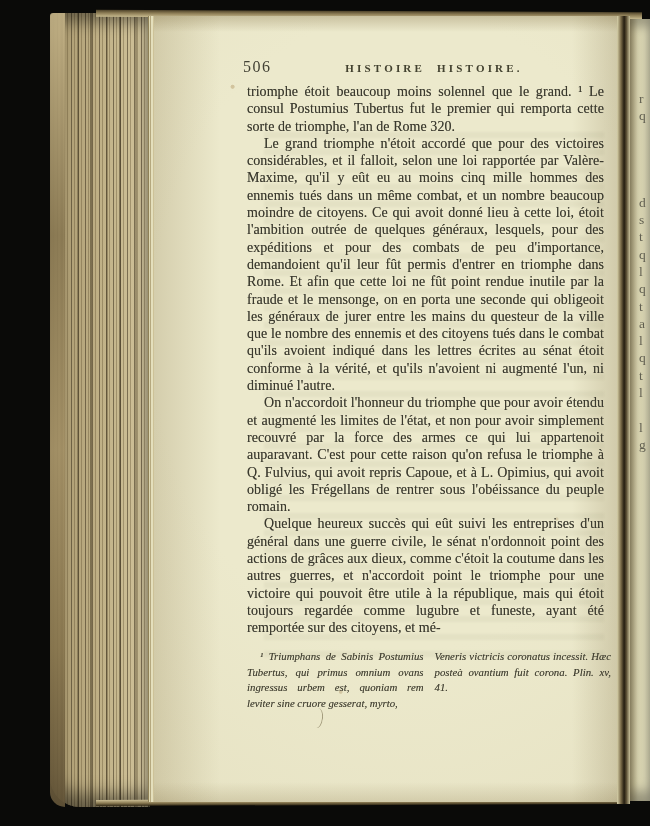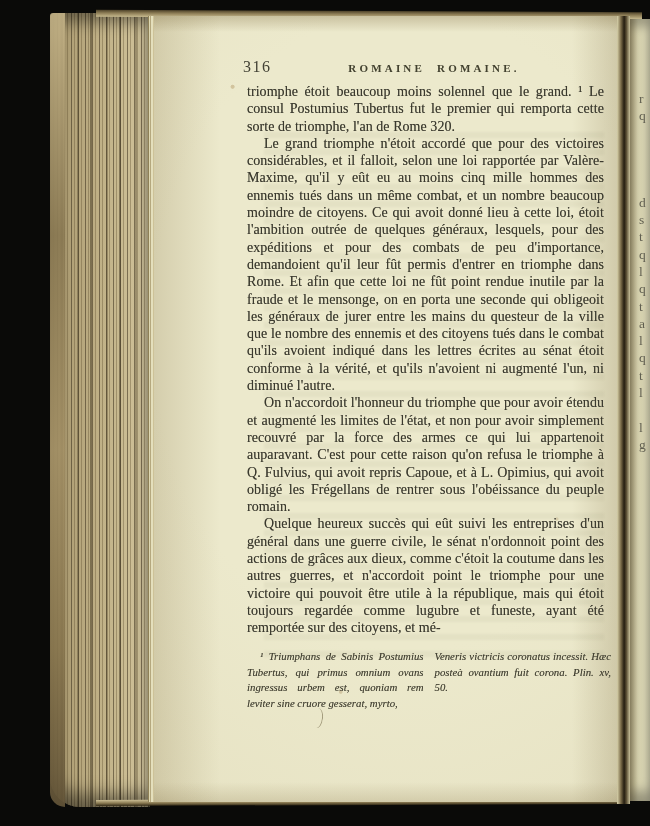--- a/index.html
+++ b/index.html
@@ -119,33 +119,33 @@
 
 <div class="scene">
 
   <div class="page-stack"></div>
   <div class="top-edge"></div>
   <div class="bottom-edge"></div>
 
   <div class="main-page">
     <div class="ghost"></div>
 
-    <div class="pagenum">316</div>
-    <div class="running-title">ROMAINE ROMAINE.</div>
+    <div class="pagenum">506</div>
+    <div class="running-title">HISTOIRE HISTOIRE.</div>
 
     <div class="body-text">
       <p class="cont">triomphe étoit beaucoup moins solennel que le grand. ¹ Le consul Postumius Tubertus fut le premier qui remporta cette sorte de triomphe, l'an de Rome 320.</p>
       <p>Le grand triomphe n'étoit accordé que pour des victoires considérables, et il falloit, selon une loi rapportée par Valère-Maxime, qu'il y eût eu au moins cinq mille hommes des ennemis tués dans un même combat, et un nombre beaucoup moindre de citoyens. Ce qui avoit donné lieu à cette loi, étoit l'ambition outrée de quelques généraux, lesquels, pour des expéditions et pour des combats de peu d'importance, demandoient qu'il leur fût permis d'entrer en triomphe dans Rome. Et afin que cette loi ne fût point rendue inutile par la fraude et le mensonge, on en porta une seconde qui obligeoit les généraux de jurer entre les mains du questeur de la ville que le nombre des ennemis et des citoyens tués dans le combat qu'ils avoient indiqué dans les lettres écrites au sénat étoit conforme à la vérité, et qu'ils n'avoient ni augmenté l'un, ni diminué l'autre.</p>
       <p>On n'accordoit l'honneur du triomphe que pour avoir étendu et augmenté les limites de l'état, et non pour avoir simplement recouvré par la force des armes ce qui lui appartenoit auparavant. C'est pour cette raison qu'on refusa le triomphe à Q. Fulvius, qui avoit repris Capoue, et à L. Opimius, qui avoit obligé les Frégellans de rentrer sous l'obéissance du peuple romain.</p>
       <p>Quelque heureux succès qui eût suivi les entreprises d'un général dans une guerre civile, le sénat n'ordonnoit point des actions de grâces aux dieux, comme c'étoit la coutume dans les autres guerres, et n'accordoit point le triomphe pour une victoire qui pouvoit être utile à la république, mais qui étoit toujours regardée comme lugubre et funeste, ayant été remportée sur des citoyens, et mé-</p>
     </div>
 
     <div class="footnote">
       <div class="fn-col first">¹ Triumphans de Sabinis Postumius Tubertus, qui primus omnium ovans ingressus urbem est, quoniam rem leviter sine cruore gesserat, myrto,</div>
-      <div class="fn-col">Veneris victricis coronatus incessit. Hæc posteà ovantium fuit corona. Plin. xv, 50.</div>
+      <div class="fn-col">Veneris victricis coronatus incessit. Hæc posteà ovantium fuit corona. Plin. xv, 41.</div>
     </div>
 
     <div class="crease"></div>
   </div>
 
   <div class="gutter"></div>
 
   <div class="facing-page">
     <div class="frags">
         <span>r</span>

